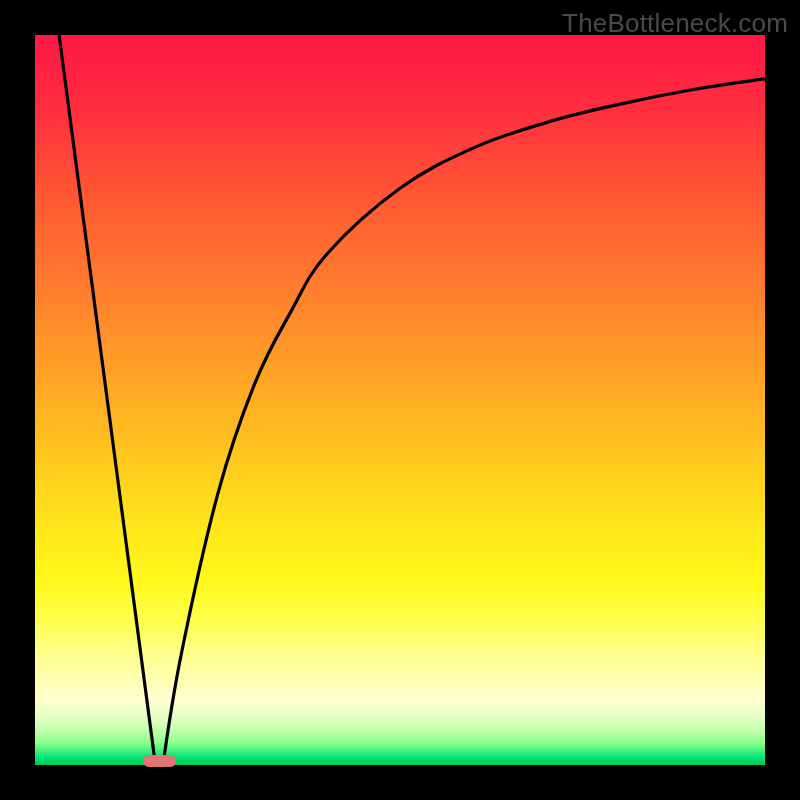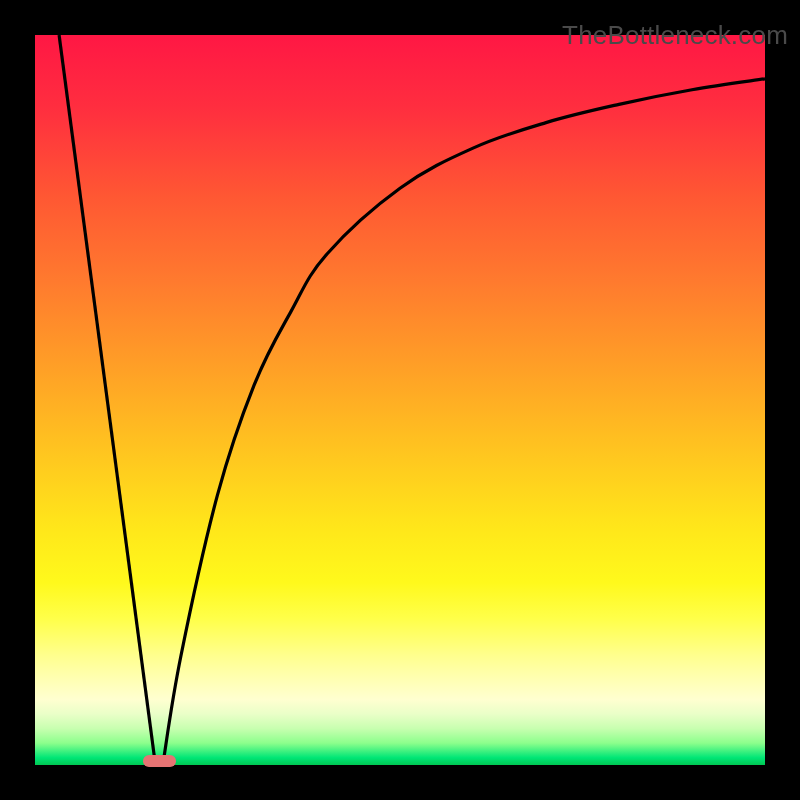--- a/index.html
+++ b/index.html
@@ -10,21 +10,21 @@
     background: #000;
     overflow: hidden;
   }
   .container {
     position: relative;
     width: 800px;
     height: 800px;
   }
   .watermark {
     position: absolute;
-    top: 20px;
+    top: 8px;
     right: 12px;
     color: #4a4a4a;
     font-family: Arial, Helvetica, sans-serif;
     font-size: 26px;
     font-weight: 500;
     z-index: 10;
     letter-spacing: 0.2px;
   }
   .plot-box {
     position: absolute;

